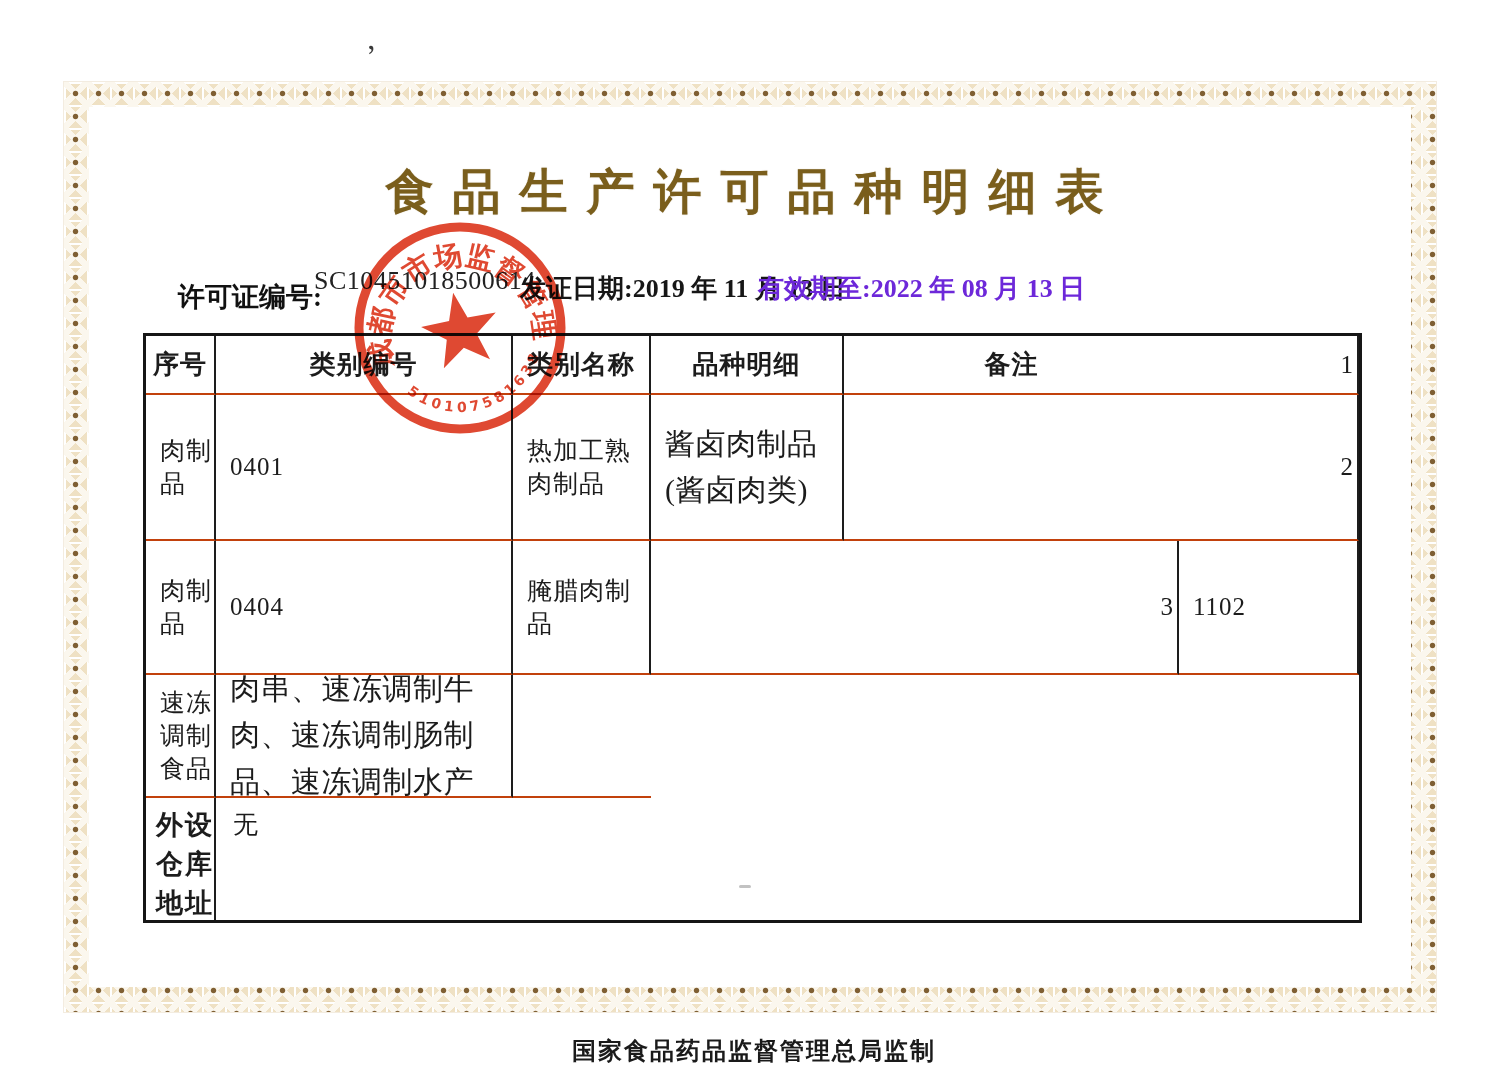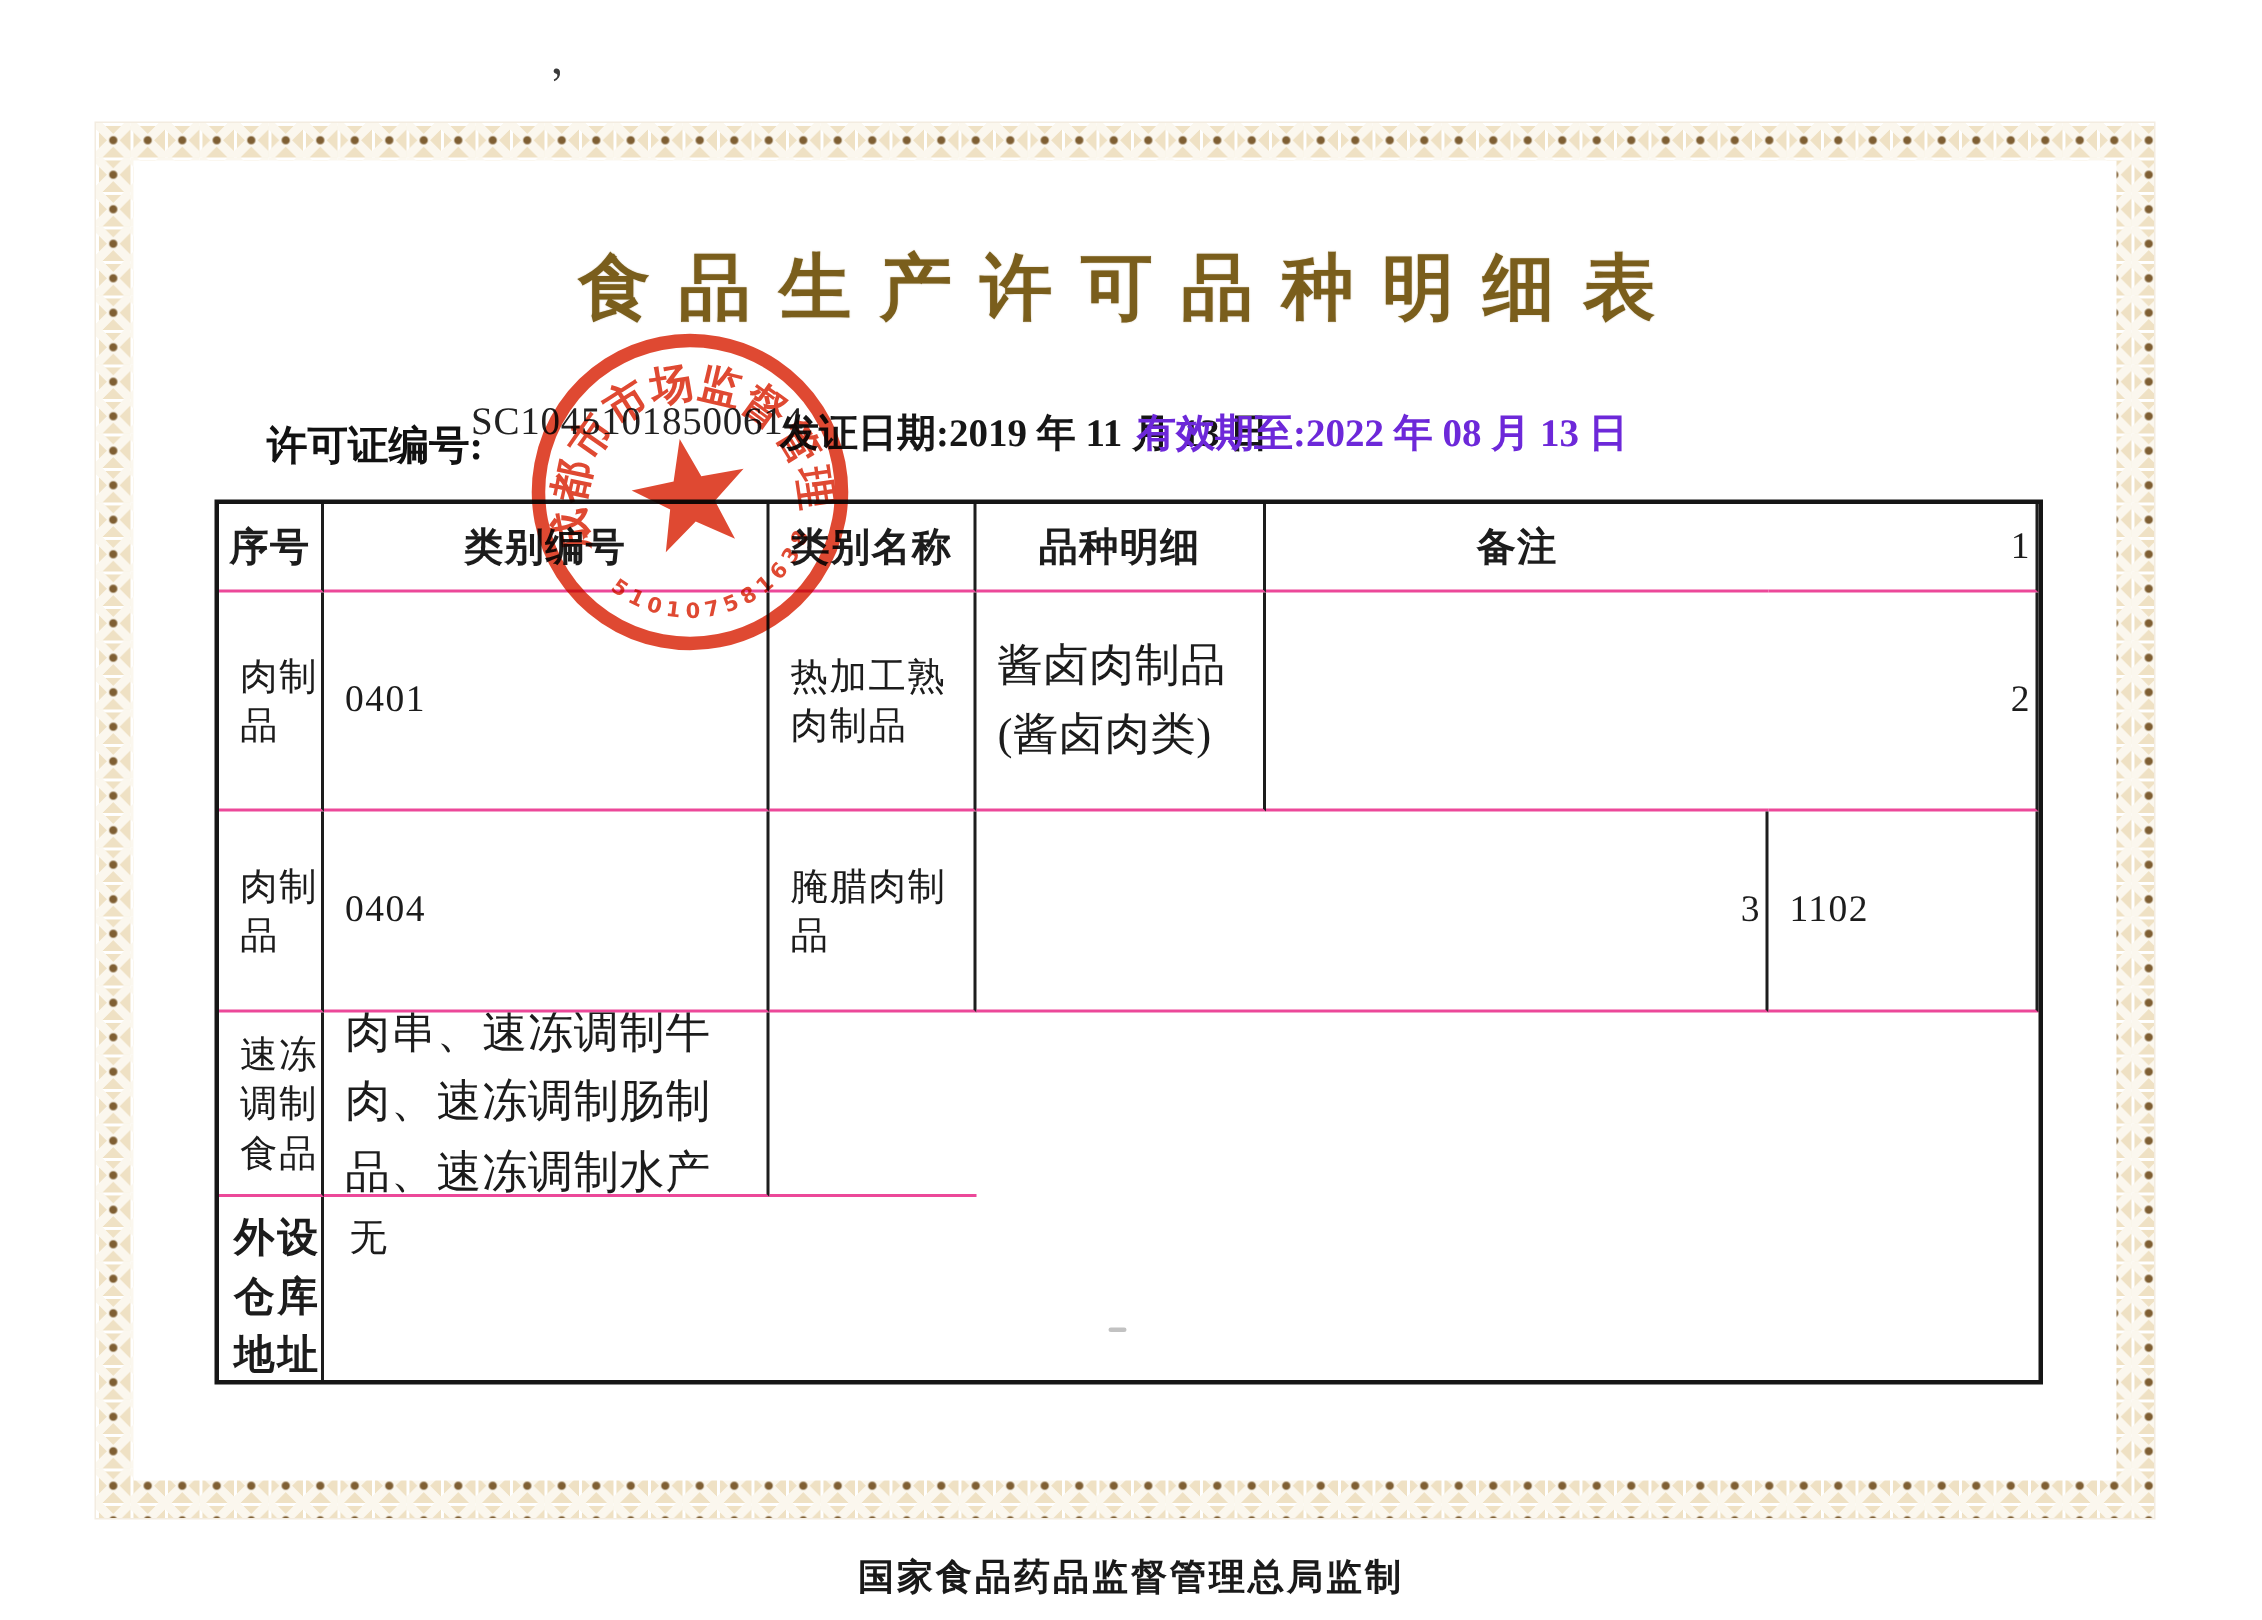--- a/index.html
+++ b/index.html
@@ -44,21 +44,21 @@
 
   
   .table {
     position:absolute; left:143px; top:333px;
     display:grid;
     grid-template-columns:70px 297px 138px 193px 335px 180px;
     grid-template-rows:59px 146px 134px 123px 122px;
     border:3px solid #161616;
     background:#fff;
   }
-  .c  { border-right:2px solid #1d1d1d; border-bottom:2px solid #ec4899; box-sizing:border-box; overflow:hidden; }
+  .c  { border-right:2px solid #1d1d1d; border-bottom:2px solid #c2410c; box-sizing:border-box; overflow:hidden; }
   .nr { border-right:none; }
   .nb { border-bottom:none; }
   .th { display:flex; align-items:center; justify-content:center;
         font-weight:bold; font-size:26px; letter-spacing:1px; white-space:nowrap; }
   .num    { display:flex; align-items:center; justify-content:flex-end; padding-right:4px; font-size:25px; }
   .txt    { display:flex; align-items:center; padding-left:14px; font-size:25px; letter-spacing:1px; }
   .detail { display:flex; align-items:center; padding:6px 10px 6px 14px; font-size:30px; line-height:1.55; letter-spacing:.5px; }
   .wlabel { font-weight:bold; font-size:27px; line-height:1.45; padding:8px 0 0 10px; letter-spacing:2px; grid-column:1 / 2; }
   .wvalue { font-size:25px; padding:10px 0 0 17px; grid-column:2 / 7; }
 

